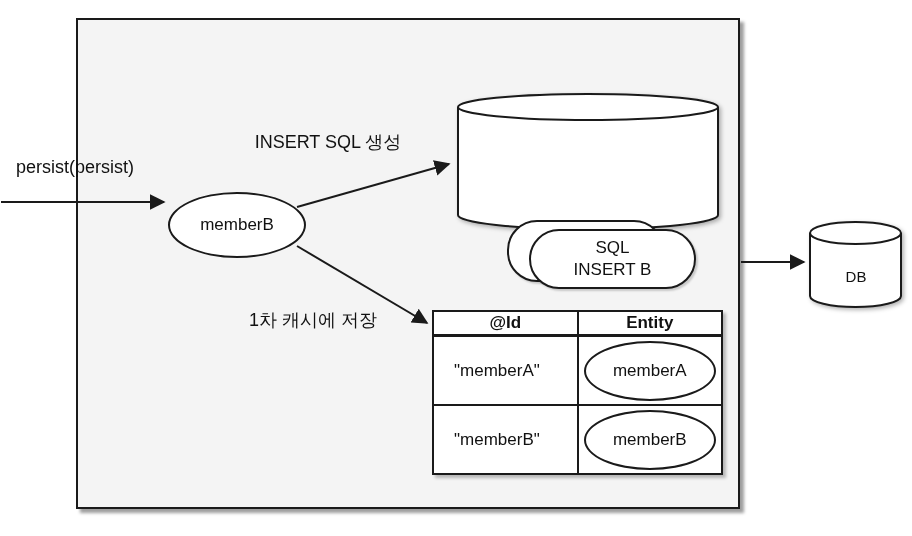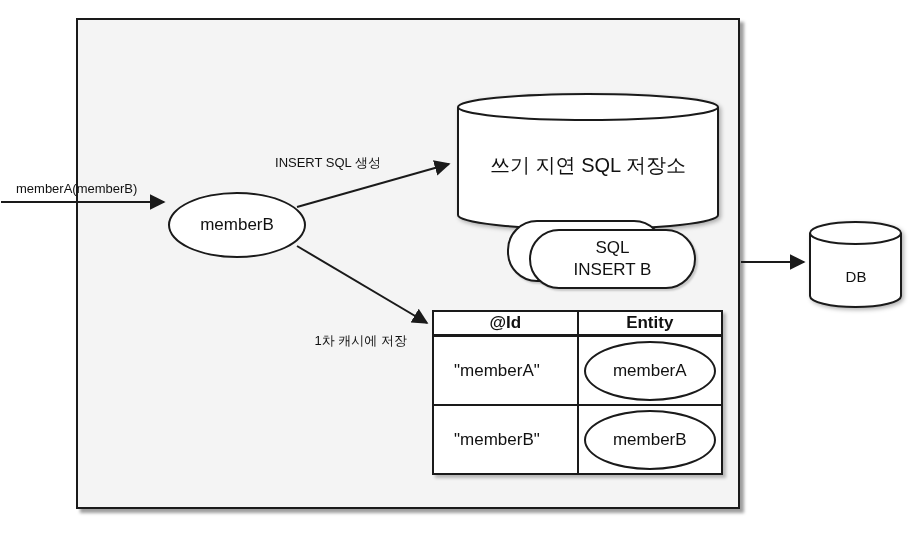--- a/index.html
+++ b/index.html
@@ -30,28 +30,27 @@
     position: absolute;
     left: 76px; top: 36px;
     width: 664px;
     text-align: center;
     font-size: 18px;
     font-weight: bold;
     z-index: 3;
   }
   .label {
     position: absolute;
-    font-size: 13px;
+    font-size: 18px;
     z-index: 3;
     white-space: nowrap;
-    margin-top: 24px;
   }
   .persist-label { left: 16px; top: 157px; }
   .insert-label  { left: 237px; top: 130px; width: 182px; text-align: center; }
-  .cache-label   { left: 249px; top: 308px; width: 158px; text-align: right; }
+  .cache-label   { left: 249px; top: 308px; width: 158px; text-align: left; }
 
   .member-ellipse {
     position: absolute;
     left: 168px; top: 192px;
     width: 134px; height: 62px;
     background: #ffffff;
     border: 2px solid #1a1a1a;
     border-radius: 50%;
     display: flex; align-items: center; justify-content: center;
     font-size: 17px;
@@ -155,29 +154,28 @@
     <g class="cyl-shadow">
       <path class="cyl" d="M458,107 L458,215 A130,14 0 0 0 718,215 L718,107"></path>
       <ellipse class="cyl" cx="588" cy="107" rx="130" ry="13"></ellipse>
     </g>
     <g class="cyl-shadow">
       <path class="cyl" d="M810,233 L810,296 A45.5,11 0 0 0 901,296 L901,233"></path>
       <ellipse class="cyl" cx="855.5" cy="233" rx="45.5" ry="11"></ellipse>
     </g>
   </svg>
 
-  <div class="label persist-label">memberA(memberB)</div>
+  <div class="label persist-label">persist(persist)</div>
   <div class="label insert-label">INSERT SQL 생성</div>
   <div class="label cache-label">1차 캐시에 저장</div>
 
   <div class="member-ellipse">
     <span>memberB</span>
   </div>
 
-  <div class="store-title">쓰기 지연 SQL 저장소</div>
   <div class="pill pill-back"></div>
   <div class="pill pill-front">
     <span>SQL</span>
     <span>INSERT B</span>
   </div>
 
   <table class="cache-table">
     <thead>
       <tr>
         <th>@Id</th>

